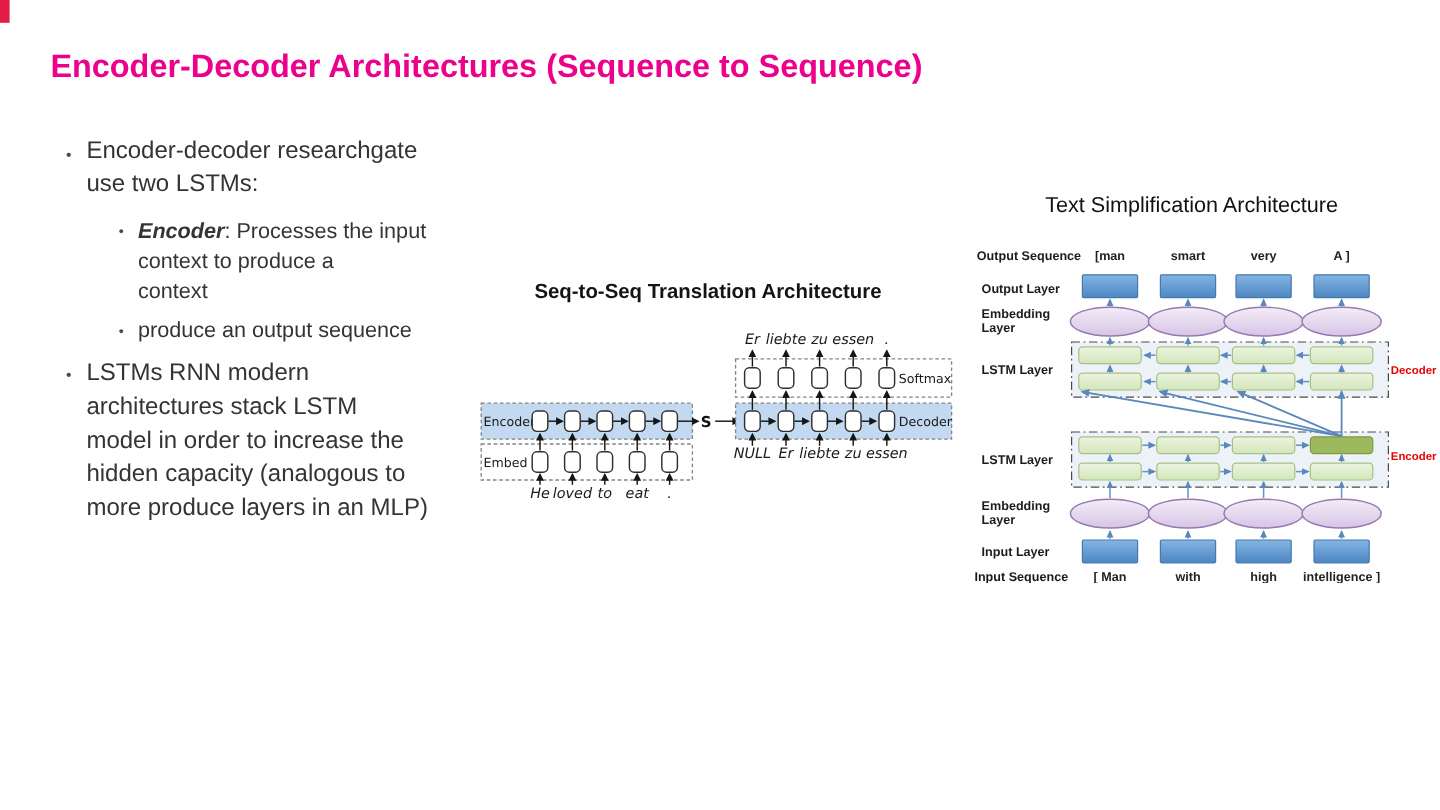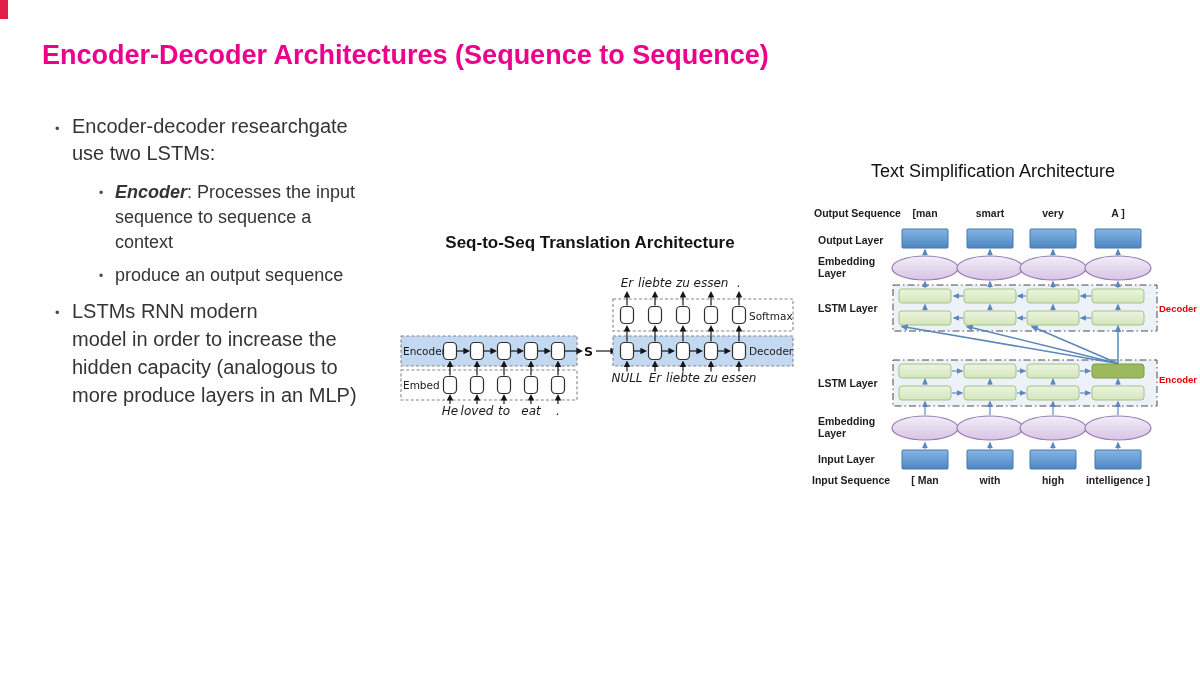--- a/index.html
+++ b/index.html
@@ -57,34 +57,35 @@
       <span class="dot">•</span>
       <div class="lines">
         <div>Encoder-decoder researchgate</div>
         <div>use two LSTMs:</div>
       </div>
     </div>
     <div class="b sub">
       <span class="dot">•</span>
       <div class="lines">
         <div><span class="term">Encoder</span><span>: Processes the input</span></div>
-        <div>sequence to sequence a</div>
+        <div>context to produce a</div>
         <div>context</div>
       </div>
     </div>
     <div class="b sub">
       <span class="dot">•</span>
       <div class="lines">
         <div>produce an output sequence</div>
       </div>
     </div>
     <div class="b main b2">
       <span class="dot">•</span>
       <div class="lines">
         <div>LSTMs RNN modern</div>
+        <div>architectures stack LSTM</div>
         <div>model in order to increase the</div>
         <div>hidden capacity (analogous to</div>
         <div>more produce layers in an MLP)</div>
       </div>
     </div>
   </div>
 
   <svg class="seq2seq" width="394" height="192" viewBox="0 0 394 192">
     <defs>
       <marker id="ah" viewBox="0 0 10 10" refX="7" refY="5" markerWidth="5.5" markerHeight="5.5" orient="auto">

